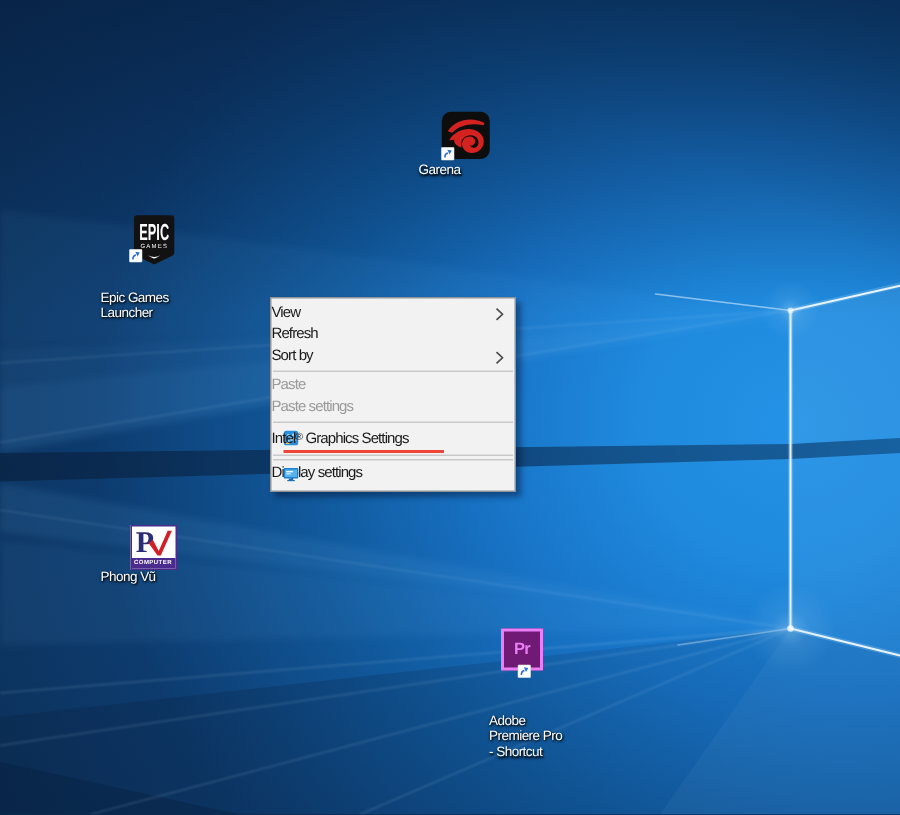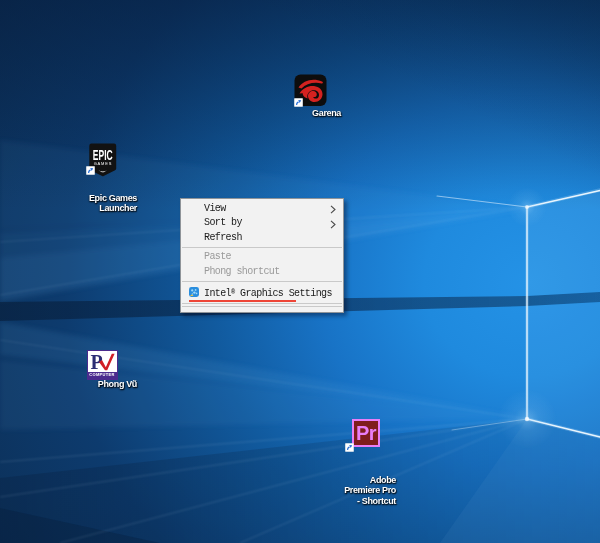--- a/index.html
+++ b/index.html
@@ -1,27 +1,27 @@
 <!DOCTYPE html>
 <html><head>
 <meta charset="utf-8">
 <style>
   html,body{margin:0;padding:0;}
   body{width:600px;height:543px;overflow:hidden;position:relative;
        font-family:"Liberation Sans",sans-serif;background:#0a2a50;}
   .abs{position:absolute;}
-  .lbl{position:absolute;color:#fff;text-align:right;font-size:9px;
+  .lbl{position:absolute;color:#fff;text-align:left;font-size:9px;
        letter-spacing:-0.35px;line-height:10.3px;
-       text-shadow:0 1px 2px rgba(0,0,0,.95),1px 1px 1px rgba(0,0,0,.7);font-weight:bold;}
+       text-shadow:0 1px 2px rgba(0,0,0,.95),1px 1px 1px rgba(0,0,0,.7);}
   
   #menu{position:absolute;left:180px;top:198px;width:164px;
         background:#f2f2f2;border:1px solid #8f9499;box-sizing:border-box;
         padding:3px 0;box-shadow:3px 3px 4px rgba(0,0,20,.38);z-index:5;}
-  .mi{height:14.4px;line-height:14.4px;padding-left:23px;font-size:10px;
-      letter-spacing:-0.6px;color:#1a1a1a;position:relative;white-space:nowrap;font-family:Liberation Mono, monospace;}
+  .mi{height:14.4px;line-height:14.4px;font-size:10px;
+      letter-spacing:-0.6px;color:#1a1a1a;position:relative;white-space:nowrap;}
   .mi.dis{color:#9a9a9a;}
   .sep{height:1px;background:#c9c9c9;margin:2px 1px;}
   .arr{position:absolute;right:7px;top:3.2px;}
   .mic{position:absolute;left:7.5px;top:2.2px;}
 </style>
 </head>
 <body>
 
 <svg class="abs" style="left:0;top:0" width="600" height="543" viewBox="0 0 600 543">
   <defs>
@@ -146,50 +146,61 @@
 
 <div class="abs" style="left:86.5px;top:349.5px;width:31px;height:30px;background:#fff;border:1.6px solid #4b2b8e;box-sizing:border-box;">
   <div class="abs" style="left:3px;top:0px;width:20px;height:20px;font-family:'Liberation Serif',serif;font-weight:bold;font-size:20px;color:#2b2d74;">P</div>
   <svg class="abs" style="left:10px;top:2px" width="18" height="20" viewBox="0 0 18 20">
     <path d="M1,9 L4,7 L7.8,14.3 L13.8,0.8 L16.6,0.8 L9.2,17.3 L7,17.3 Z" fill="#d01f26"></path>
   </svg>
   <div class="abs" style="left:0;right:0;bottom:0;height:6.8px;background:#4b2b8e;color:#fff;font-size:4px;text-align:center;line-height:6.8px;letter-spacing:0.3px;font-weight:bold;overflow:hidden;">COMPUTER</div>
 </div>
 <div class="lbl" style="left:67px;top:379px;width:70px;">Phong Vũ</div>
 
-<div class="abs" style="left:352px;top:419px;width:28px;height:28px;background:#7f1d1d;border:2px solid #e97ef7;box-sizing:border-box;color:#e97ef7;font-weight:bold;font-size:20px;text-align:center;line-height:24px;letter-spacing:-0.5px;">Pr</div>
+<div class="abs" style="left:334px;top:419px;width:28px;height:28px;background:#701a75;border:2px solid #e97ef7;box-sizing:border-box;color:#e97ef7;font-weight:bold;font-size:11px;text-align:center;line-height:24px;letter-spacing:-0.5px;">Pr</div>
 <svg class="abs" style="left:345px;top:442.5px" width="9" height="9" viewBox="0 0 9 9">
   <rect x="0.2" y="0.2" width="8.6" height="8.6" rx="0.8" fill="#fff" stroke="#c3ccd4" stroke-width="0.4"></rect>
   <path d="M2.6,7 Q2.6,4.4 4.6,4.1" stroke="#2a70d8" stroke-width="1.1" fill="none"></path>
   <path d="M4.2,1.9 L7.2,2.3 L5.7,5 Z" fill="#2a70d8"></path>
 </svg>
 <div class="lbl" style="left:326px;top:475px;width:70px;">Adobe<br>Premiere Pro<br>- Shortcut</div>
 
 <div id="menu">
   <div class="mi">View<span class="arr"><svg width="6" height="9" viewBox="0 0 6 9">
           <path d="M1,0.8 L5,4.5 L1,8.2" stroke="#4a4a4a" stroke-width="1.1" fill="none"></path>
         </svg></span></div>
+  <div class="mi">Refresh</div>
   <div class="mi">Sort by<span class="arr"><svg width="6" height="9" viewBox="0 0 6 9">
           <path d="M1,0.8 L5,4.5 L1,8.2" stroke="#4a4a4a" stroke-width="1.1" fill="none"></path>
         </svg></span></div>
-  <div class="mi">Refresh</div>
   <div class="sep"></div>
   <div class="mi dis">Paste</div>
-  <div class="mi dis">Phong shortcut</div>
+  <div class="mi dis">Paste settings</div>
   <div class="sep"></div>
   <div class="mi">
     <span class="mic" style="top:3.2px"><svg width="10" height="10" viewBox="0 0 10 10">
       <rect width="10" height="10" rx="2.4" fill="#2a8ede"></rect>
       <path d="M1,9 L3,7.2 L4.5,9 Z" fill="#e8c54a"></path>
       <g fill="#9fd8f7">
             <circle cx="3.2" cy="3.4" r="1.1"></circle>
             <circle cx="6.6" cy="2.9" r="0.9"></circle>
             <circle cx="5.4" cy="5.6" r="1.2"></circle>
             <circle cx="7.6" cy="6.4" r="0.8"></circle>
             <circle cx="3.4" cy="6.9" r="0.7"></circle>
           </g>
     </svg></span>
     <span style="position:relative;top:1.5px">Intel<span style="font-size:7px;vertical-align:2px">®</span> Graphics Settings</span>
     <div class="abs" style="left:8px;top:15.8px;width:107px;height:1.8px;background:#ee4537;"></div>
   </div>
   <div class="sep" style="margin-top:5px;"></div>
   <div class="sep"></div>
+  <div class="mi">
+    <span class="mic"><svg width="10" height="9" viewBox="0 0 10 9">
+      <rect x="0" y="0" width="10" height="7" rx="0.8" fill="#1c7fd0"></rect>
+      <rect x="1" y="1" width="8" height="5" fill="#55b4ef"></rect>
+      <rect x="1.8" y="2" width="4.5" height="0.9" fill="#fff" opacity="0.9"></rect>
+      <rect x="1.8" y="3.4" width="3" height="0.9" fill="#fff" opacity="0.7"></rect>
+      <rect x="3.5" y="7" width="3" height="1" fill="#1c6fb4"></rect>
+      <rect x="2.5" y="8" width="5" height="0.9" fill="#1c6fb4"></rect>
+    </svg></span>
+    Display settings
+  </div>
 </div>
 
 </body></html>

